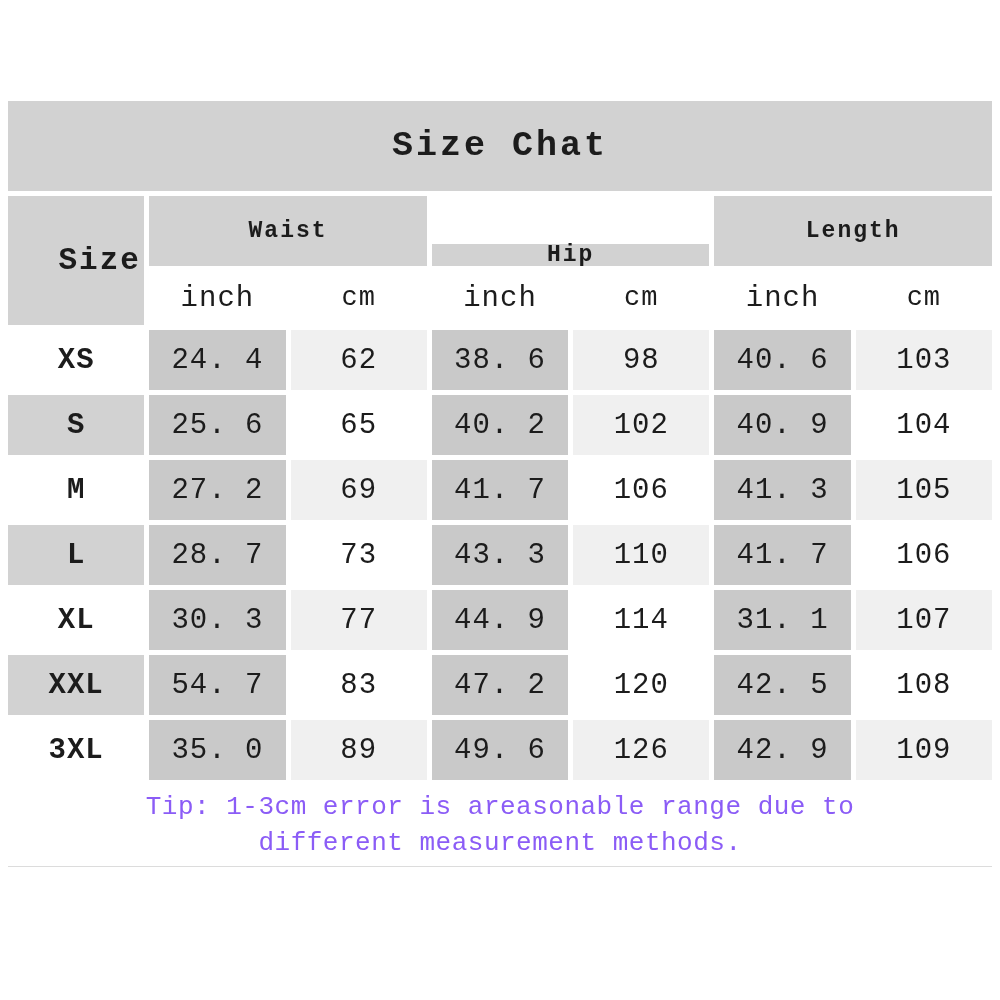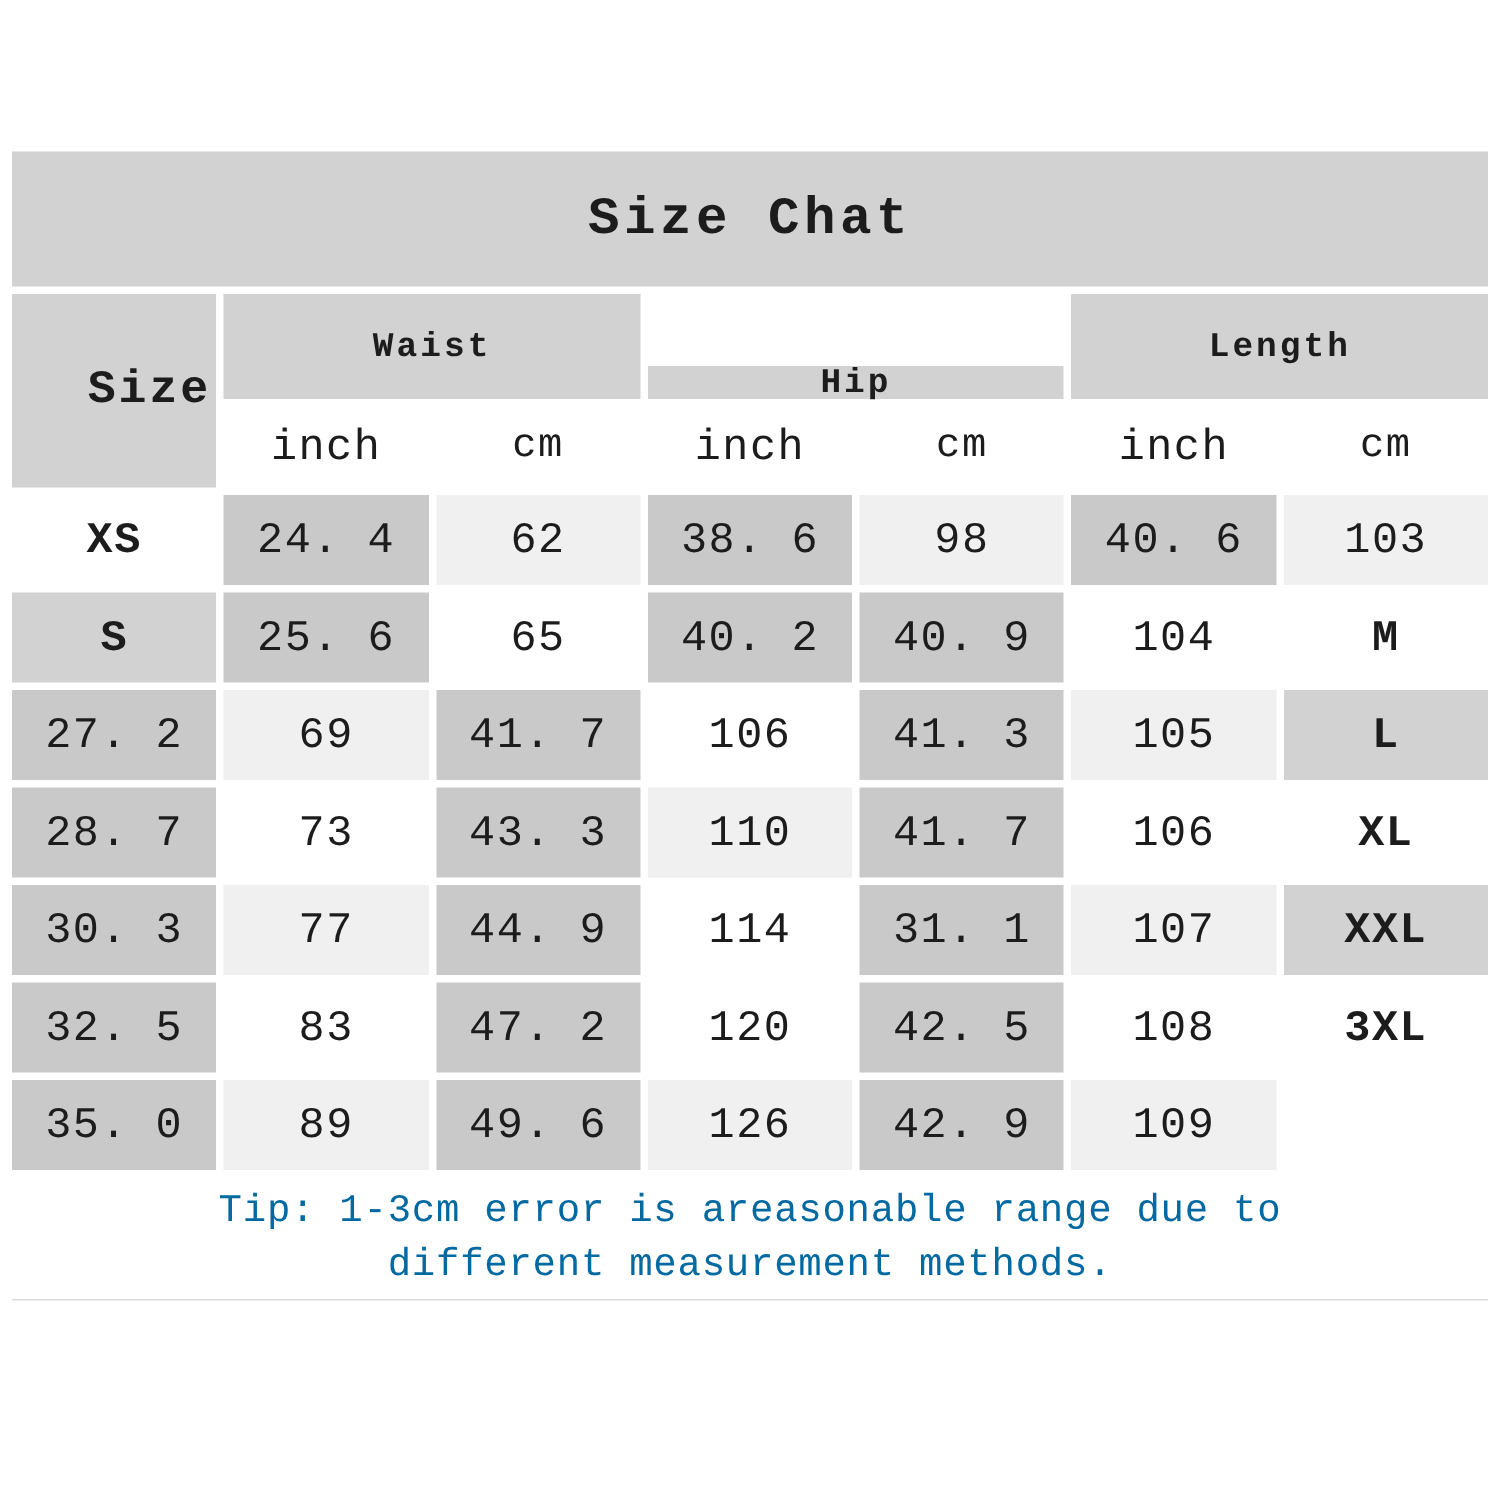--- a/index.html
+++ b/index.html
@@ -66,21 +66,21 @@
     letter-spacing: 2px;
   }
   .unit-inch { font-weight: normal; font-size: 29px; }
   .unit-cm   { font-size: 27px; text-align: right; }
   .size-cell { font-weight: bold; }
   .tip-cell {
     grid-column: 1 / -1;
     flex-direction: column;
     justify-content: center;
     background: #ffffff;
-    color: #0369a1;
+    color: #8b5cf6;
     font-size: 26px;
     letter-spacing: 0.5px;
     line-height: 1.35;
     border-bottom: 1px solid #dcdcdc;
   }
 </style>
 </head>
 <body>
 
 <div class="sheet">
@@ -105,20 +105,21 @@
     <div class="cell c-lt">62</div>
     <div class="cell c-inch">38. 6</div>
     <div class="cell c-lt">98</div>
     <div class="cell c-inch">40. 6</div>
     <div class="cell c-lt">103</div>
 
     <div class="cell c-head size-cell">S</div>
     <div class="cell c-inch">25. 6</div>
     <div class="cell c-wh">65</div>
     <div class="cell c-inch">40. 2</div>
+    <div class="cell c-lt">102</div>
     <div class="cell c-inch">40. 9</div>
     <div class="cell c-wh">104</div>
 
     <div class="cell c-wh size-cell">M</div>
     <div class="cell c-inch">27. 2</div>
     <div class="cell c-lt">69</div>
     <div class="cell c-inch">41. 7</div>
     <div class="cell c-wh">106</div>
     <div class="cell c-inch">41. 3</div>
     <div class="cell c-lt">105</div>
@@ -133,21 +134,21 @@
 
     <div class="cell c-wh size-cell">XL</div>
     <div class="cell c-inch">30. 3</div>
     <div class="cell c-lt">77</div>
     <div class="cell c-inch">44. 9</div>
     <div class="cell c-wh">114</div>
     <div class="cell c-inch">31. 1</div>
     <div class="cell c-lt">107</div>
 
     <div class="cell c-head size-cell">XXL</div>
-    <div class="cell c-inch">32. 5</div>
+    <div class="cell c-inch">54. 7</div>
     <div class="cell c-wh">83</div>
     <div class="cell c-inch">47. 2</div>
     <div class="cell c-wh">120</div>
     <div class="cell c-inch">42. 5</div>
     <div class="cell c-wh">108</div>
 
     <div class="cell c-wh size-cell">3XL</div>
     <div class="cell c-inch">35. 0</div>
     <div class="cell c-lt">89</div>
     <div class="cell c-inch">49. 6</div>

